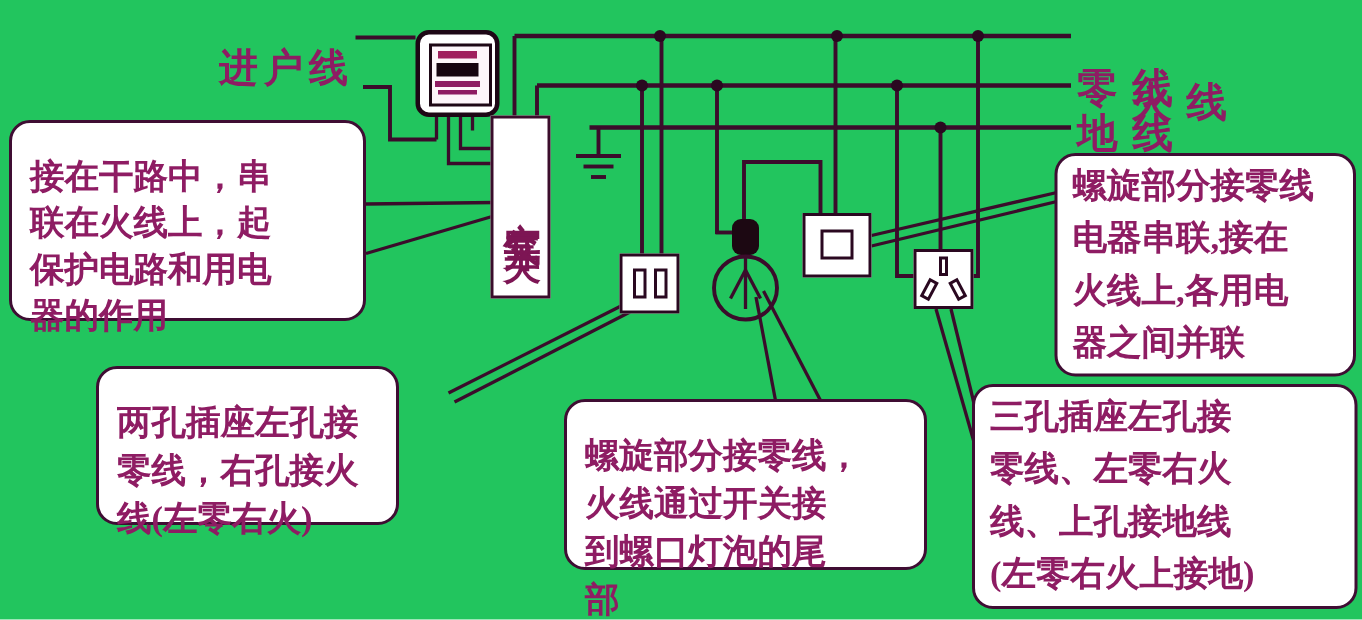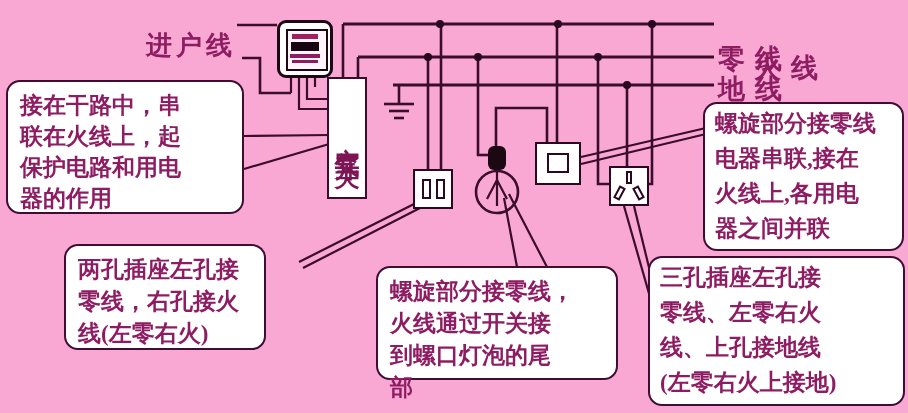--- a/index.html
+++ b/index.html
@@ -1,17 +1,17 @@
 <!DOCTYPE html>
 <html><head>
 <meta charset="utf-8">
 <style>
   html,body{margin:0;padding:0;background:#fff;}
   .canvas{
-    position:relative;width:908px;height:413px;background:#f9a8d4;
+    position:relative;width:908px;height:413px;background:#22c55e;
     font-family:"Liberation Serif","DejaVu Serif",serif;overflow:hidden;
   }
   .layer{position:absolute;left:0;top:0;z-index:1;}
   .wire{stroke:#3b0c2b;stroke-width:2.6;fill:none;}
   .bus{stroke-width:3;}
   .thin{stroke-width:2.2;}
   .dot{fill:#2a0820;stroke:none;}
   .dark{fill:#1c0812;}
 
   .label{
@@ -29,21 +29,21 @@
   .breaker{left:327px;top:77px;width:40px;height:122px;border:2.5px solid #3b0c2b;
     display:flex;align-items:center;justify-content:center;}
   .vtext{writing-mode:vertical-lr;text-orientation:upright;font-size:25px;letter-spacing:5px;
     color:#7d1554;font-weight:bold;}
 
   .slot{position:absolute;border:2px solid #2a0820;background:#fff;box-sizing:border-box;}
 
   .callout{
     position:absolute;z-index:2;background:#fff;border:2.5px solid #3f0d33;border-radius:14px;
     box-sizing:border-box;color:#8e1c63;font-size:23px;font-weight:bold;
-    padding:8px 12px;line-height:32px;white-space:nowrap;
+    padding:20px 12px;line-height:32px;white-space:nowrap;
   }
   .callout div{pointer-events:none;}
 </style>
 </head>
 <body>
 
 <div class="canvas">
 
   <svg class="layer" width="908" height="413" viewBox="0 0 908 413">
 

